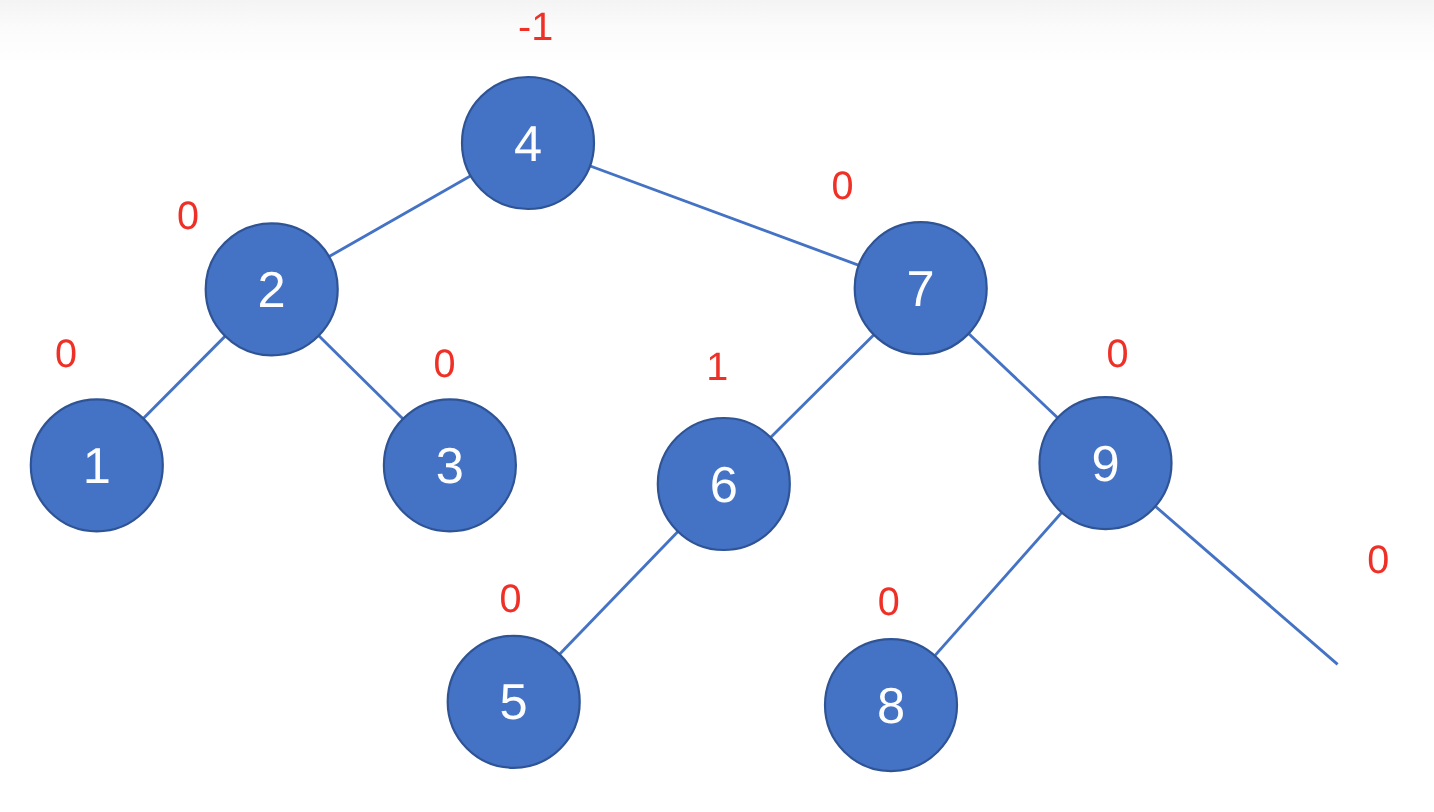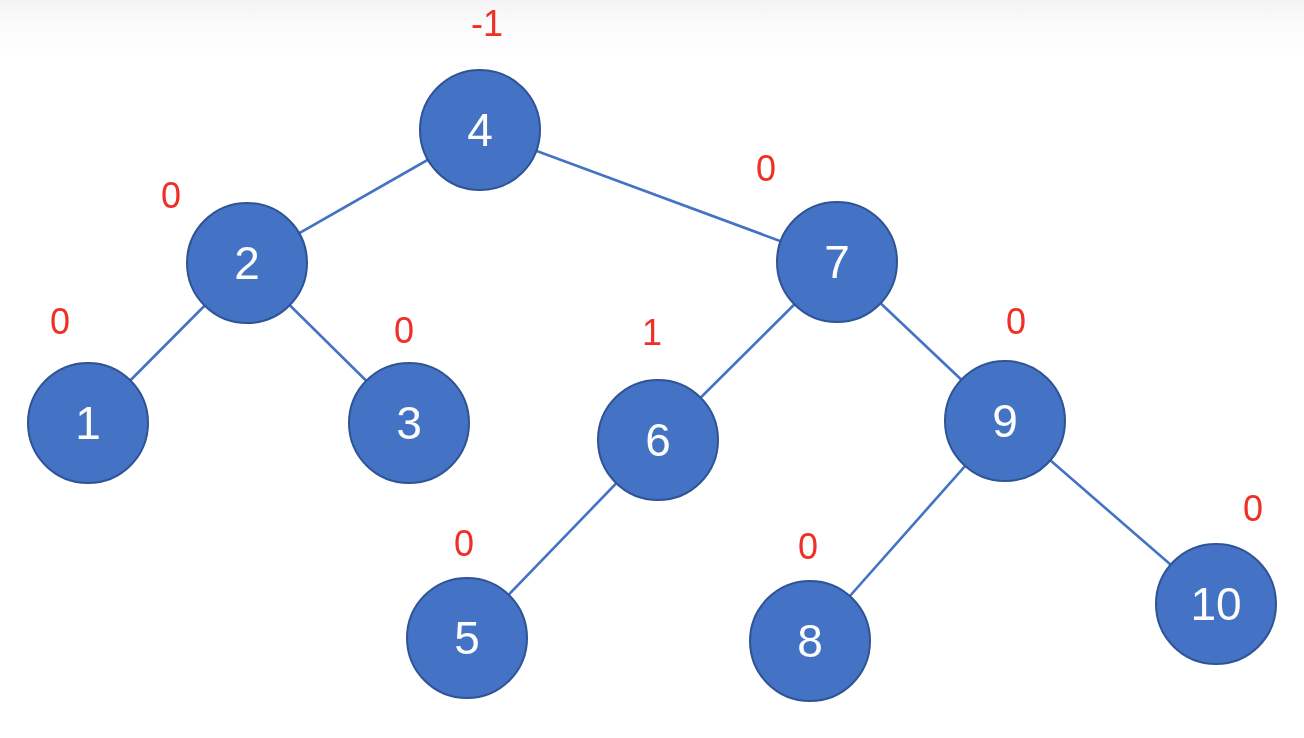--- a/index.html
+++ b/index.html
@@ -88,23 +88,20 @@
   </div>
   <div class="node" style="left:944px;top:360px">
     <span class="node-value">9</span>
   </div>
   <div class="node" style="left:406px;top:577px">
     <span class="node-value">5</span>
   </div>
   <div class="node" style="left:749px;top:580px">
     <span class="node-value">8</span>
   </div>
-  <div class="node" style="left:1155px;top:543px">
-    <span class="node-value">10</span>
-  </div>
 
   <div class="bf" style="left:487px;top:24px">-1</div>
   <div class="bf" style="left:171px;top:196px">0</div>
   <div class="bf" style="left:766px;top:169px">0</div>
   <div class="bf" style="left:60px;top:322px">0</div>
   <div class="bf" style="left:404px;top:331px">0</div>
   <div class="bf" style="left:652px;top:333px">1</div>
   <div class="bf" style="left:1016px;top:322px">0</div>
   <div class="bf" style="left:464px;top:544px">0</div>
   <div class="bf" style="left:808px;top:547px">0</div>

